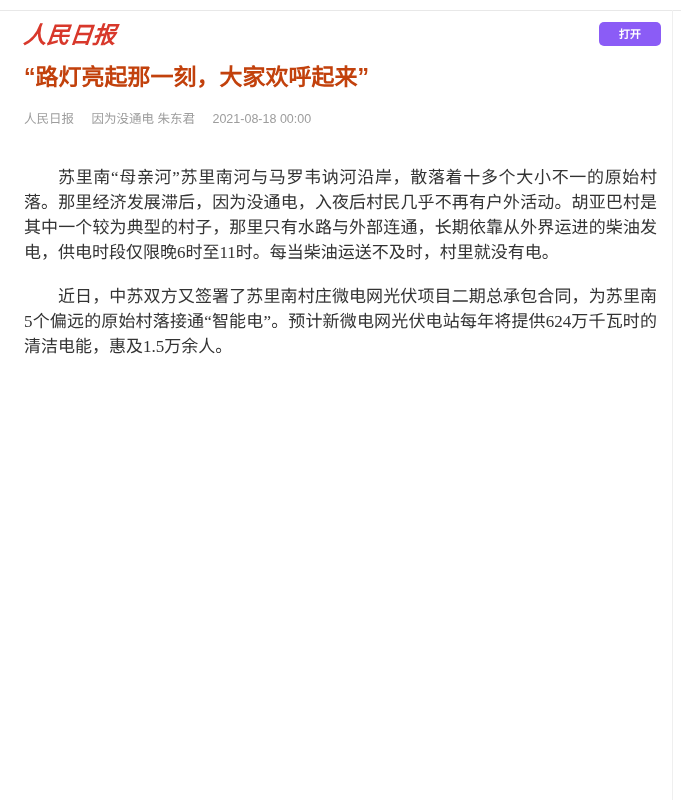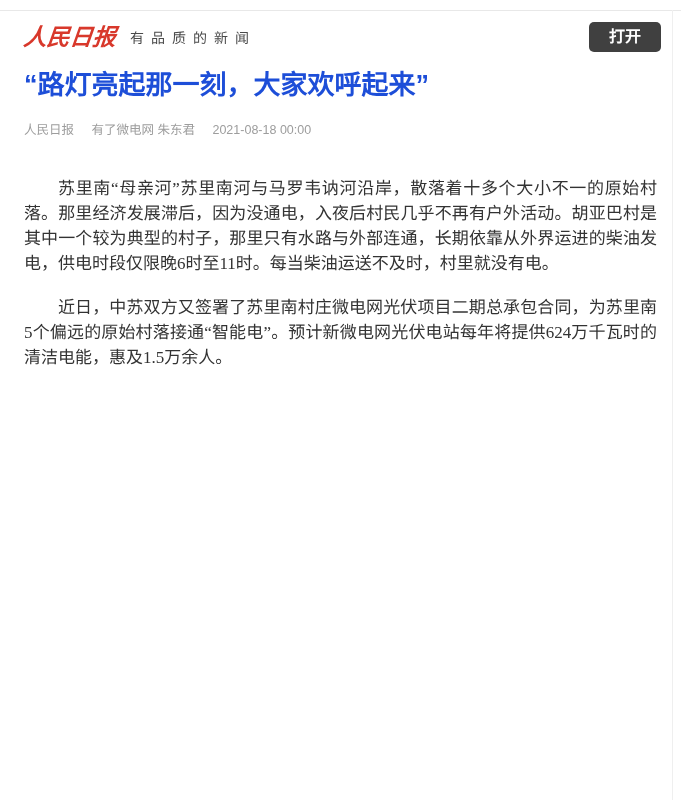--- a/index.html
+++ b/index.html
@@ -50,39 +50,39 @@
     white-space: nowrap;
   }
   .tagline {
     margin-left: 14px;
     font-size: 14px;
     letter-spacing: 7px;
     color: #4a4a4a;
     white-space: nowrap;
   }
   .open-button {
-    background: #404040;
+    background: #8b5cf6;
     color: #ffffff;
-    font-size: 16px;
+    font-size: 11px;
     font-weight: bold;
     border: none;
     border-radius: 5px;
     padding: 6px 20px;
     line-height: 1.1;
     cursor: pointer;
     white-space: nowrap;
   }
   .article {
     padding: 0 24px;
   }
   .article-title {
     margin: 7px 0 18px 0;
-    font-size: 27px;
+    font-size: 23px;
     font-weight: bold;
-    color: #1d4ed8;
+    color: #c2410c;
     line-height: 1.4;
   }
   .byline {
     margin-top: 12px;
     font-size: 12.5px;
     color: #9d9d9d;
     line-height: 16px;
   }
   .byline span { margin-right: 14px; }
   .byline span:last-child { margin-right: 0; margin-top: 12px; }
@@ -102,31 +102,30 @@
 </head>
 <body>
 
 <div class="page">
   <div class="top-strip"></div>
   <div class="right-edge-line"></div>
 
   <div class="header">
     <div class="logo-group">
       <span class="logo-text">人民日报</span>
-      <span class="tagline">有品质的新闻</span>
     </div>
     <button class="open-button">打开</button>
   </div>
 
   <div class="article">
     <h1 class="article-title">“路灯亮起那一刻，大家欢呼起来”</h1>
 
     <div class="byline">
       <span>人民日报</span>
-      <span>有了微电网 朱东君</span>
+      <span>因为没通电 朱东君</span>
       <span>2021-08-18 00:00</span>
     </div>
 
     <div class="article-body">
         <p class="para">苏里南“母亲河”苏里南河与马罗韦讷河沿岸，散落着十多个大小不一的原始村落。那里经济发展滞后，因为没通电，入夜后村民几乎不再有户外活动。胡亚巴村是其中一个较为典型的村子，那里只有水路与外部连通，长期依靠从外界运进的柴油发电，供电时段仅限晚6时至11时。每当柴油运送不及时，村里就没有电。</p>
         <p class="para">近日，中苏双方又签署了苏里南村庄微电网光伏项目二期总承包合同，为苏里南5个偏远的原始村落接通“智能电”。预计新微电网光伏电站每年将提供624万千瓦时的清洁电能，惠及1.5万余人。</p>
       </div>
   </div>
 </div>
 

